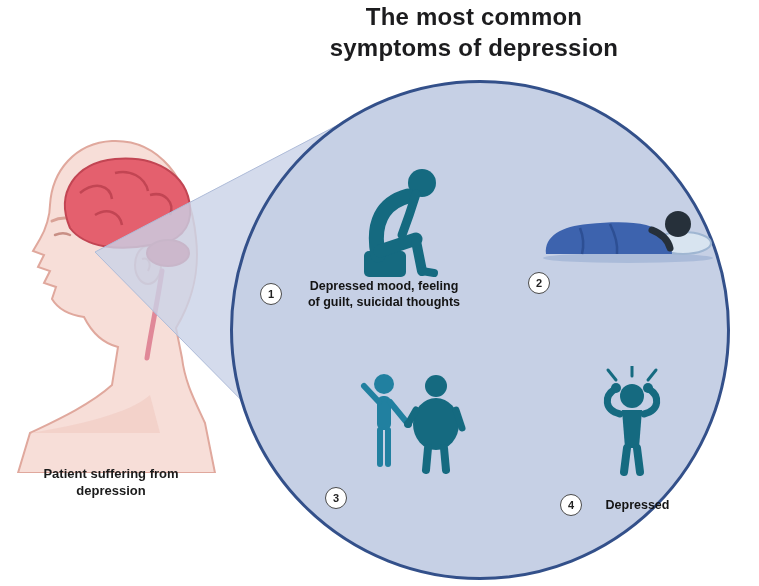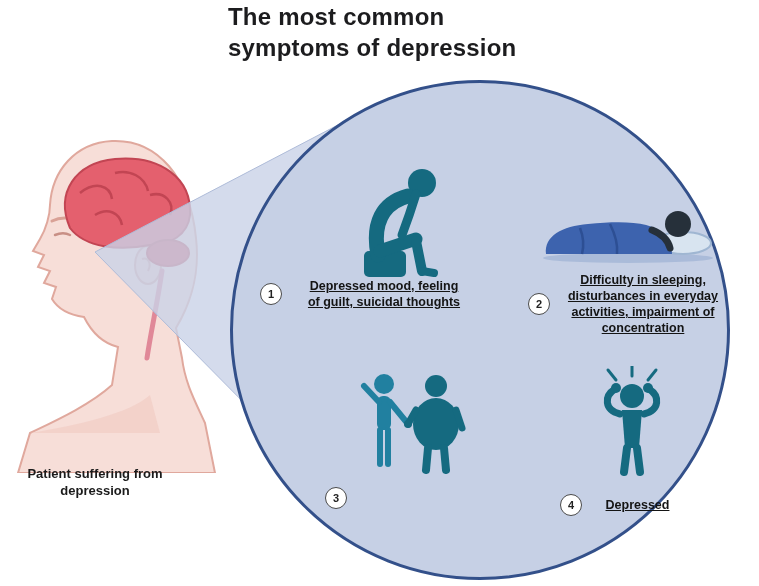--- a/index.html
+++ b/index.html
@@ -2,47 +2,47 @@
 <html><head>
 <meta charset="utf-8">
 <style>
   html,body{margin:0;padding:0;background:#fff;}
   .canvas{
     position:relative;width:759px;height:586px;background:#ffffff;
     font-family:"Liberation Sans",sans-serif;overflow:hidden;
   }
   .title{
     position:absolute;left:228px;top:2px;width:492px;z-index:6;
-    font-size:24px;font-weight:bold;color:#1c1c1e;
+    text-align:center;font-size:24px;font-weight:bold;color:#1c1c1e;
     line-height:1.28;white-space:pre-line;letter-spacing:.2px;
   }
   .beam{position:absolute;left:0;top:0;z-index:2;}
   .magnifier-circle{
     position:absolute;left:230px;top:80px;width:494px;height:494px;z-index:3;
     border-radius:50%;background:#c6d0e5;border:3px solid #33508a;
     box-sizing:content-box;
   }
   .head-art{position:absolute;left:0;top:133px;z-index:1;}
   .patient-caption{
-    position:absolute;left:4px;top:466px;width:182px;z-index:5;
+    position:absolute;left:20px;top:466px;width:182px;z-index:5;
     text-align:center;font-size:13px;font-weight:bold;color:#1b1b1b;
     line-height:1.3;white-space:pre-line;
   }
   .sym-icon{position:absolute;z-index:4;}
   .sym-row{
     position:absolute;z-index:4;display:flex;align-items:center;gap:8px;
   }
   .badge{
     width:22px;height:22px;border-radius:50%;background:#ffffff;
     border:1.5px solid #4a4a4a;display:flex;align-items:center;justify-content:center;
     font-size:11px;font-weight:bold;color:#222;flex:0 0 auto;box-sizing:border-box;
   }
   .symptom-label{
     flex:1;text-align:center;font-size:12.5px;font-weight:bold;color:#141414;
-    line-height:1.28;white-space:pre-line;text-decoration:underline;
+    line-height:1.28;white-space:pre-line;
   }
 </style>
 </head>
 <body>
 
 <div class="canvas">
 
   <div class="title">The most common
 symptoms of depression</div>
 
@@ -103,24 +103,20 @@
     <ellipse cx="88" cy="62" rx="85" ry="5" fill="#aabbd9"></ellipse>
     <ellipse cx="143" cy="47" rx="28" ry="11" fill="#d8e4f0" stroke="#9fb6d2" stroke-width="2"></ellipse>
     <path d="M6,58 C4,40 22,30 48,28 C85,24 112,26 124,38 C130,45 132,52 132,58 Z" fill="#3d63ae"></path>
     <path d="M40,32 C44,42 44,50 42,58" stroke="#2d4f94" stroke-width="2.5" fill="none"></path>
     <path d="M70,28 C76,40 78,48 77,58" stroke="#2d4f94" stroke-width="2.5" fill="none"></path>
     <circle cx="138" cy="28" r="13" fill="#26303a"></circle>
     <path d="M112,34 C122,38 128,44 130,52" stroke="#26303a" stroke-width="7" fill="none" stroke-linecap="round"></path>
   </svg>
   <div class="sym-row" style="left:528px;top:272px;width:200px">
     <div class="badge">2</div>
-    <div class="symptom-label">Difficulty in sleeping,
-disturbances in everyday
-activities, impairment of
-concentration</div>
   </div>
 
   <svg class="sym-icon" style="left:356px;top:372px" width="115" height="102" viewBox="0 0 115 102">
     <g fill="#2180a0" stroke="#2180a0">
       <circle cx="28" cy="12" r="10" stroke="none"></circle>
       <rect x="21" y="24" width="14" height="34" rx="6" stroke="none"></rect>
       <path d="M23,30 L8,14" stroke-width="6" fill="none" stroke-linecap="round"></path>
       <path d="M34,30 L52,52" stroke-width="6" fill="none" stroke-linecap="round"></path>
       <path d="M24,58 L24,92" stroke-width="6" fill="none" stroke-linecap="round"></path>
       <path d="M32,58 L32,92" stroke-width="6" fill="none" stroke-linecap="round"></path>

